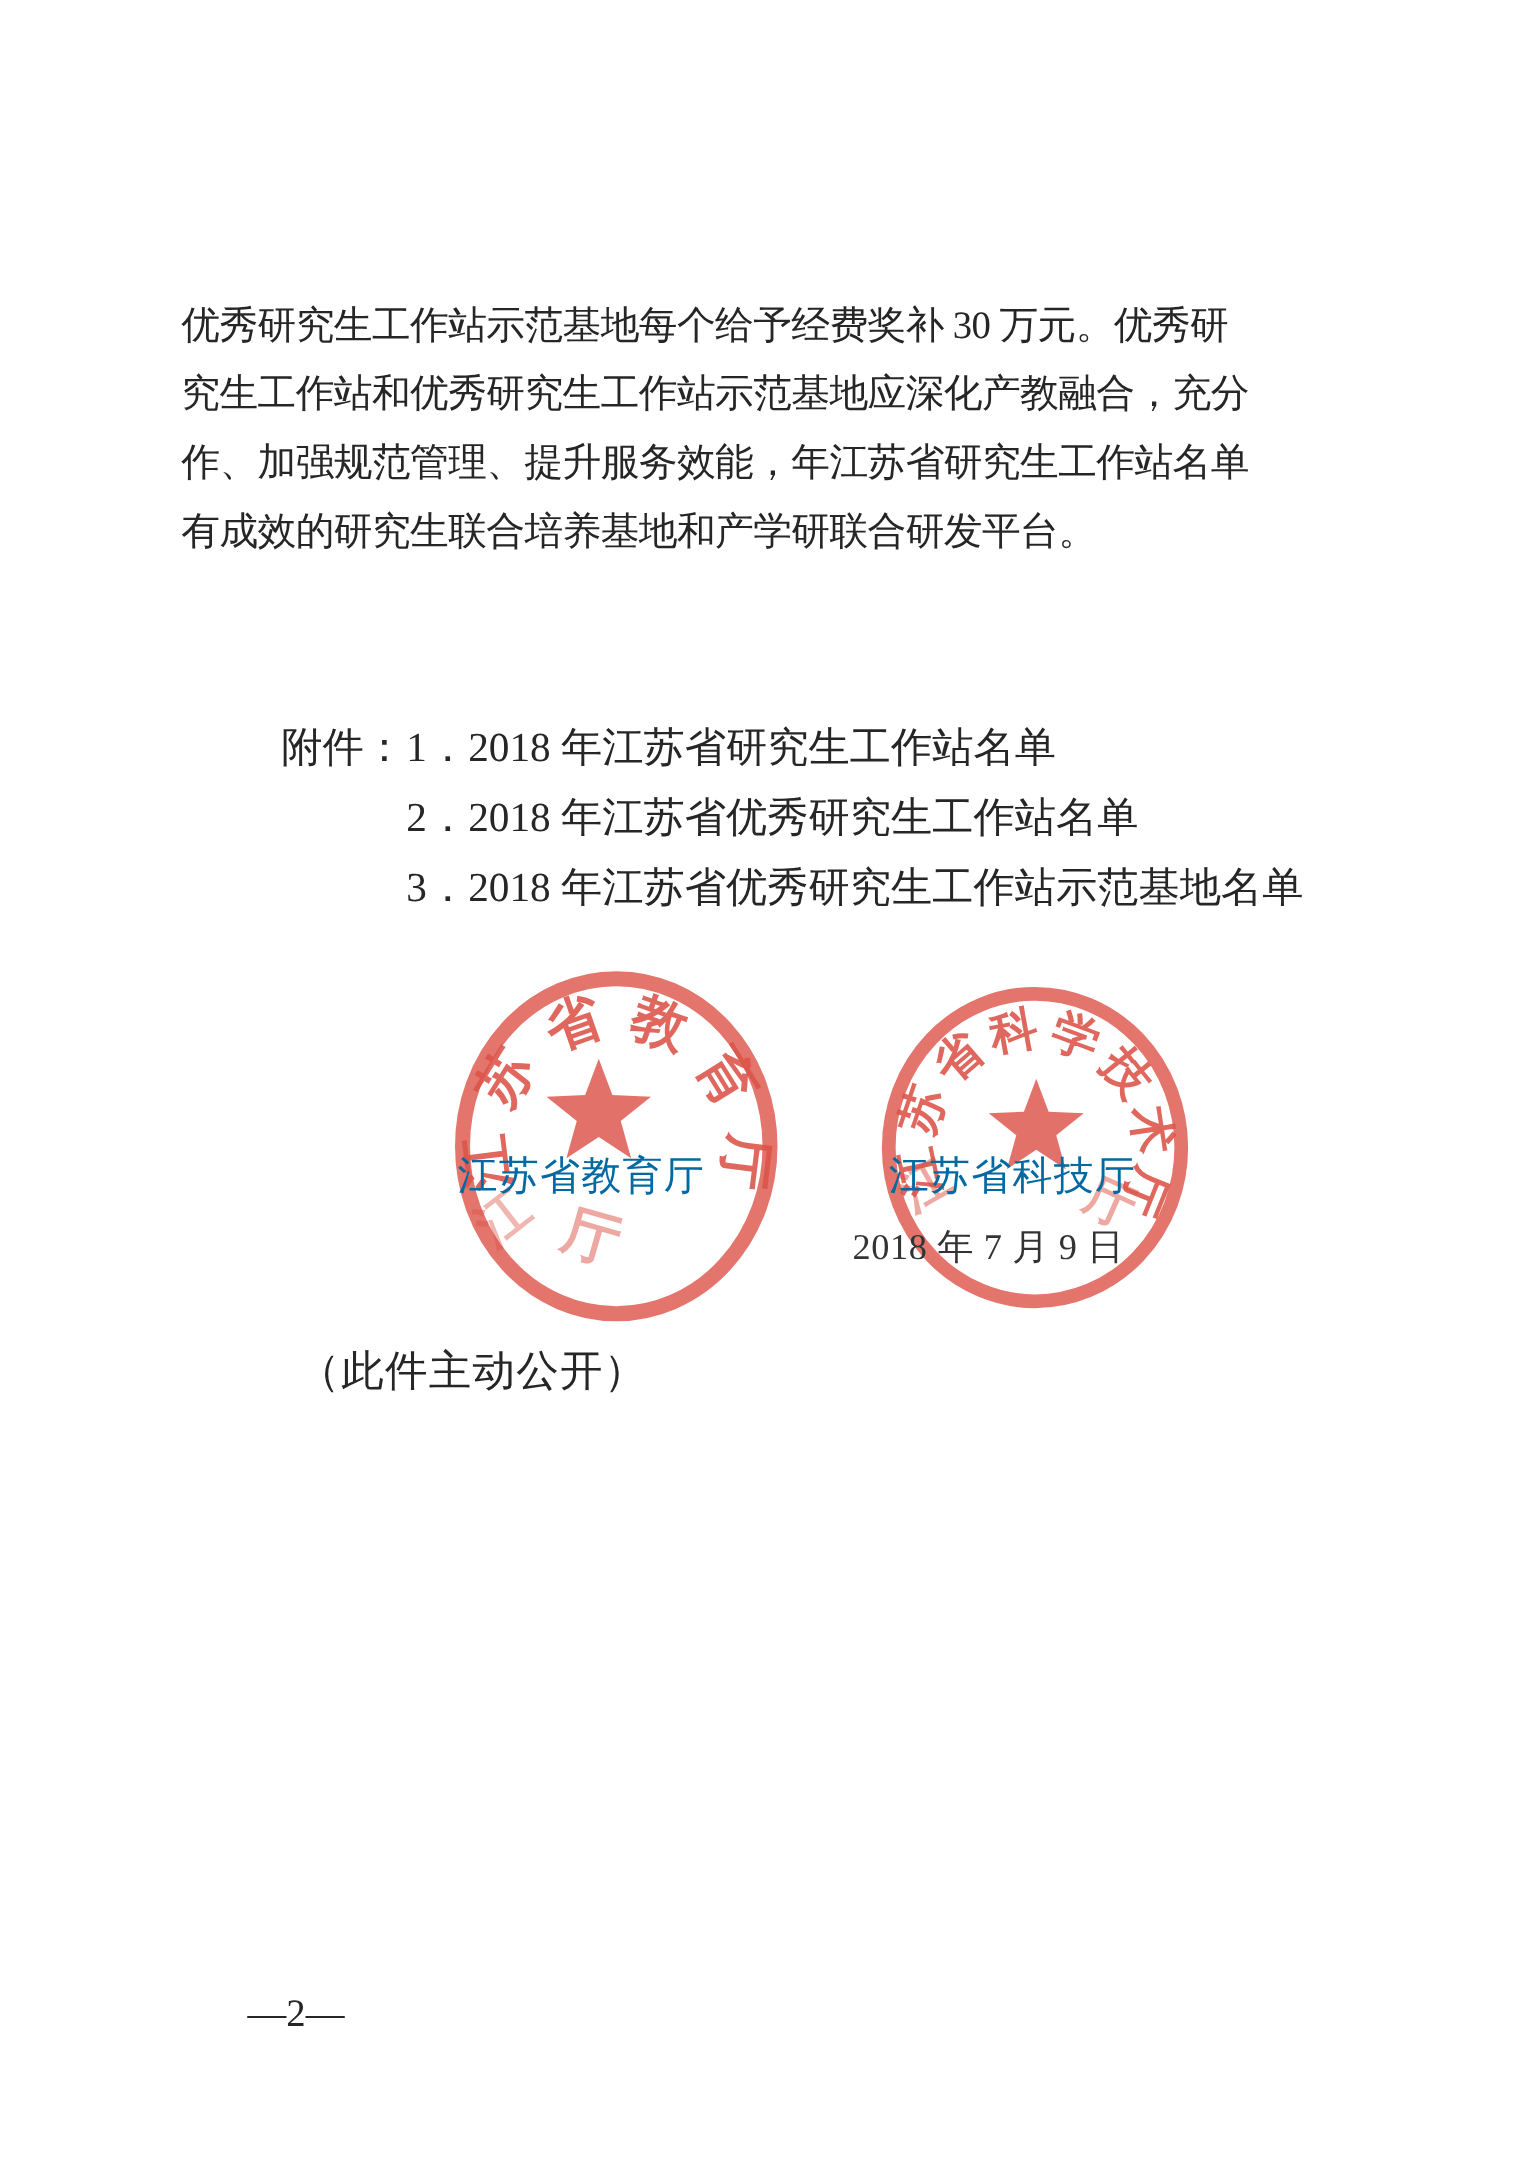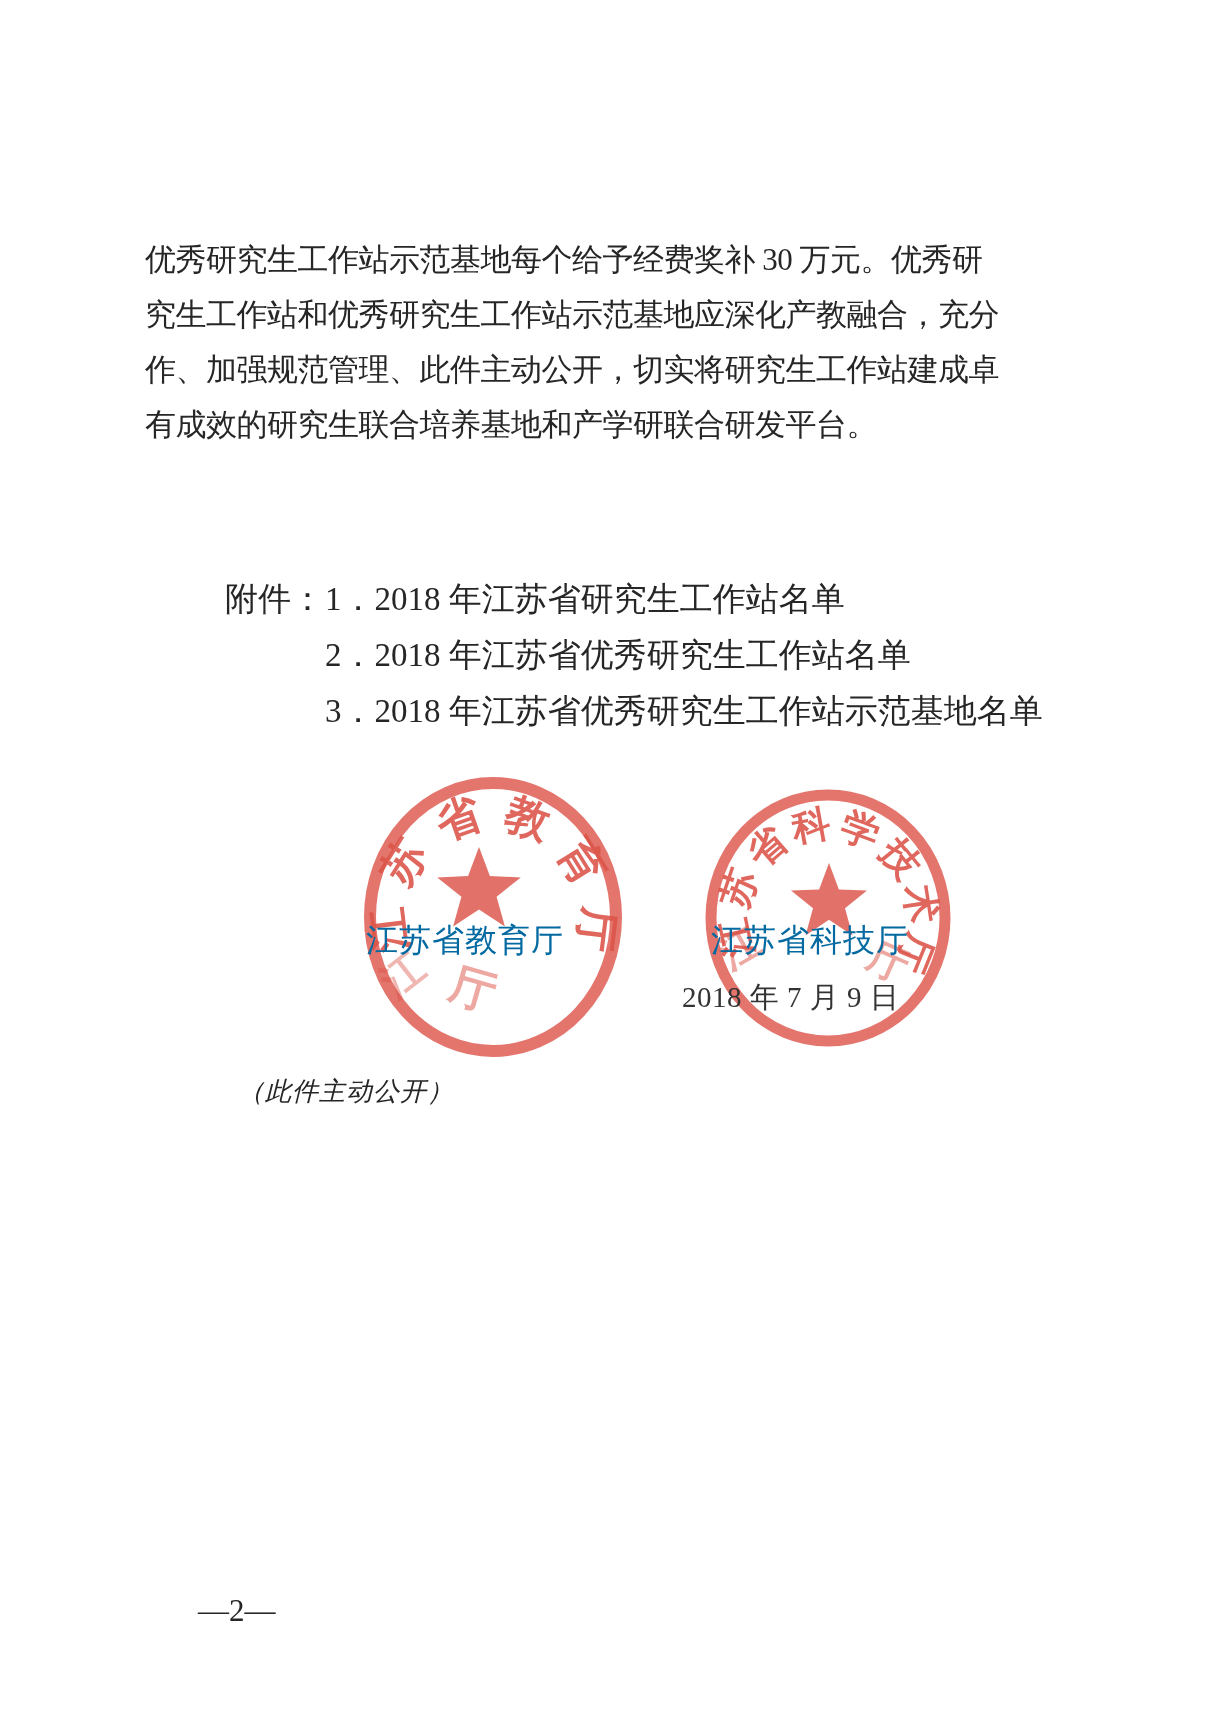--- a/index.html
+++ b/index.html
@@ -87,42 +87,41 @@
     font-size: 29px;
     letter-spacing: 0.5px;
     white-space: nowrap;
     z-index: 2;
     color: #333333;
   }
   .disclosure {
     position: absolute;
     left: 238px;
     top: 1074px;
-    font-size: 26px;
+    font-size: 34px;
     letter-spacing: 1px;
     white-space: nowrap;
-    font-style: italic;
   }
   .page-number {
     position: absolute;
     left: 198px;
     top: 1593px;
     font-size: 31px;
     white-space: nowrap;
   }
 </style>
 </head>
 <body>
 
 <div class="page">
 
   <div class="paragraph">
     <div class="text-line">优秀研究生工作站示范基地每个给予经费奖补 30 万元。优秀研</div>
     <div class="text-line">究生工作站和优秀研究生工作站示范基地应深化产教融合，充分</div>
-    <div class="text-line">作、加强规范管理、此件主动公开，切实将研究生工作站建成卓</div>
+    <div class="text-line">作、加强规范管理、提升服务效能，年江苏省研究生工作站名单</div>
     <div class="text-line">有成效的研究生联合培养基地和产学研联合研发平台。</div>
   </div>
 
   <div class="attachments">
     <div class="att-line">
       <span class="att-label">附件：</span>
       <span class="att-item">1．2018 年江苏省研究生工作站名单</span>
     </div>
     <div class="att-line">
       <span class="att-item">2．2018 年江苏省优秀研究生工作站名单</span>

